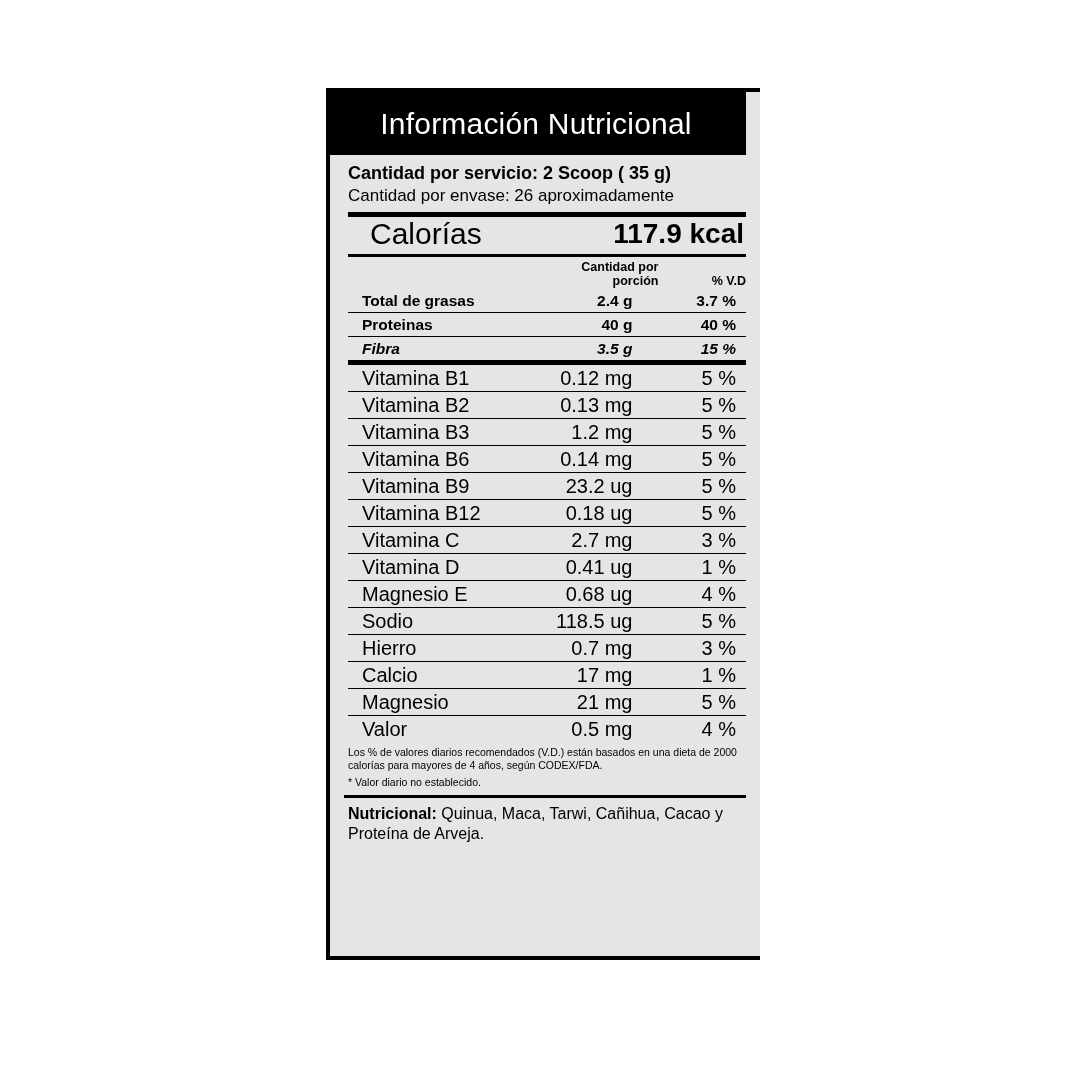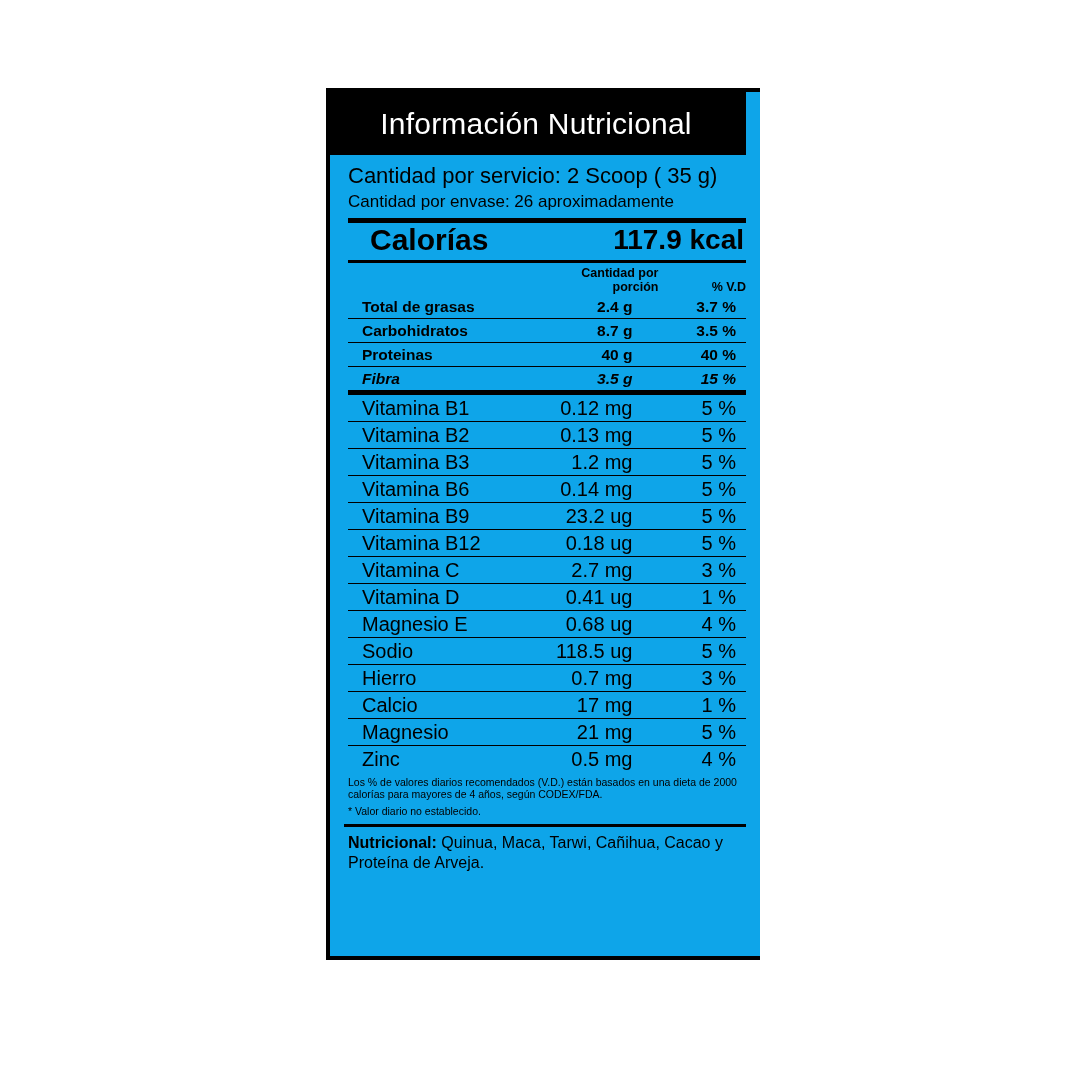--- a/index.html
+++ b/index.html
@@ -20,21 +20,21 @@
   #label-panel {
     position: absolute;
     left: 326px;
     top: 88px;
     width: 434px;
     height: 872px;
     border-left: 4px solid #000;
     border-top: 4px solid #000;
     border-bottom: 4px solid #000;
     box-sizing: border-box;
-    background: #0ea5e9;
+    background: #e5e5e5;
   }
 
   
   #title-bar {
     background: #000;
     color: #fff;
     height: 63px;
     display: flex;
     align-items: center;
     justify-content: center;
@@ -49,22 +49,22 @@
     line-height: 1;
   }
 
   
   .serving-block {
     padding: 6px 0 4px 0;
     margin: 0 14px 0 18px;
     border-bottom: 5px solid #000;
   }
   .serving-1 {
-    font-size: 22px;
-    font-weight: normal;
+    font-size: 18px;
+    font-weight: bold;
     line-height: 1.35;
   }
   .serving-2 {
     font-size: 17px;
     font-weight: normal;
     line-height: 1.35;
   }
 
   
   .cal-block {
@@ -78,21 +78,21 @@
     padding: 4px 0 0 22px;
   }
   .cal-row {
     display: flex;
     align-items: flex-end;
     justify-content: space-between;
     padding: 0 2px 2px 22px;
   }
   .cal-label {
     font-size: 30px;
-    font-weight: bold;
+    font-weight: normal;
     line-height: 1.1;
   }
   .cal-value {
     font-size: 28px;
     font-weight: bold;
     line-height: 1.1;
   }
 
   
   .tbl {
@@ -200,25 +200,20 @@
         <th>% V.D</th>
       </tr>
     </thead>
     <tbody>
       <tr>
         <td class="n">Total de grasas</td>
         <td class="a">2.4 g</td>
         <td class="d">3.7 %</td>
       </tr>
       <tr>
-        <td class="n">Carbohidratos</td>
-        <td class="a">8.7 g</td>
-        <td class="d">3.5 %</td>
-      </tr>
-      <tr>
         <td class="n">Proteinas</td>
         <td class="a">40 g</td>
         <td class="d">40 %</td>
       </tr>
       <tr>
         <td class="n">Fibra</td>
         <td class="a">3.5 g</td>
         <td class="d">15 %</td>
       </tr>
     </tbody>
@@ -292,21 +287,21 @@
         <td class="n">Calcio</td>
         <td class="a">17 mg</td>
         <td class="d">1 %</td>
       </tr>
       <tr>
         <td class="n">Magnesio</td>
         <td class="a">21 mg</td>
         <td class="d">5 %</td>
       </tr>
       <tr>
-        <td class="n">Zinc</td>
+        <td class="n">Valor</td>
         <td class="a">0.5 mg</td>
         <td class="d">4 %</td>
       </tr>
     </tbody>
   </table>
 
   <div class="footnote">
     <div>Los % de valores diarios recomendados (V.D.) están basados en una dieta de 2000 calorías para mayores de 4 años, según CODEX/FDA.</div>
     <div class="fn2">* Valor diario no establecido.</div>
   </div>

